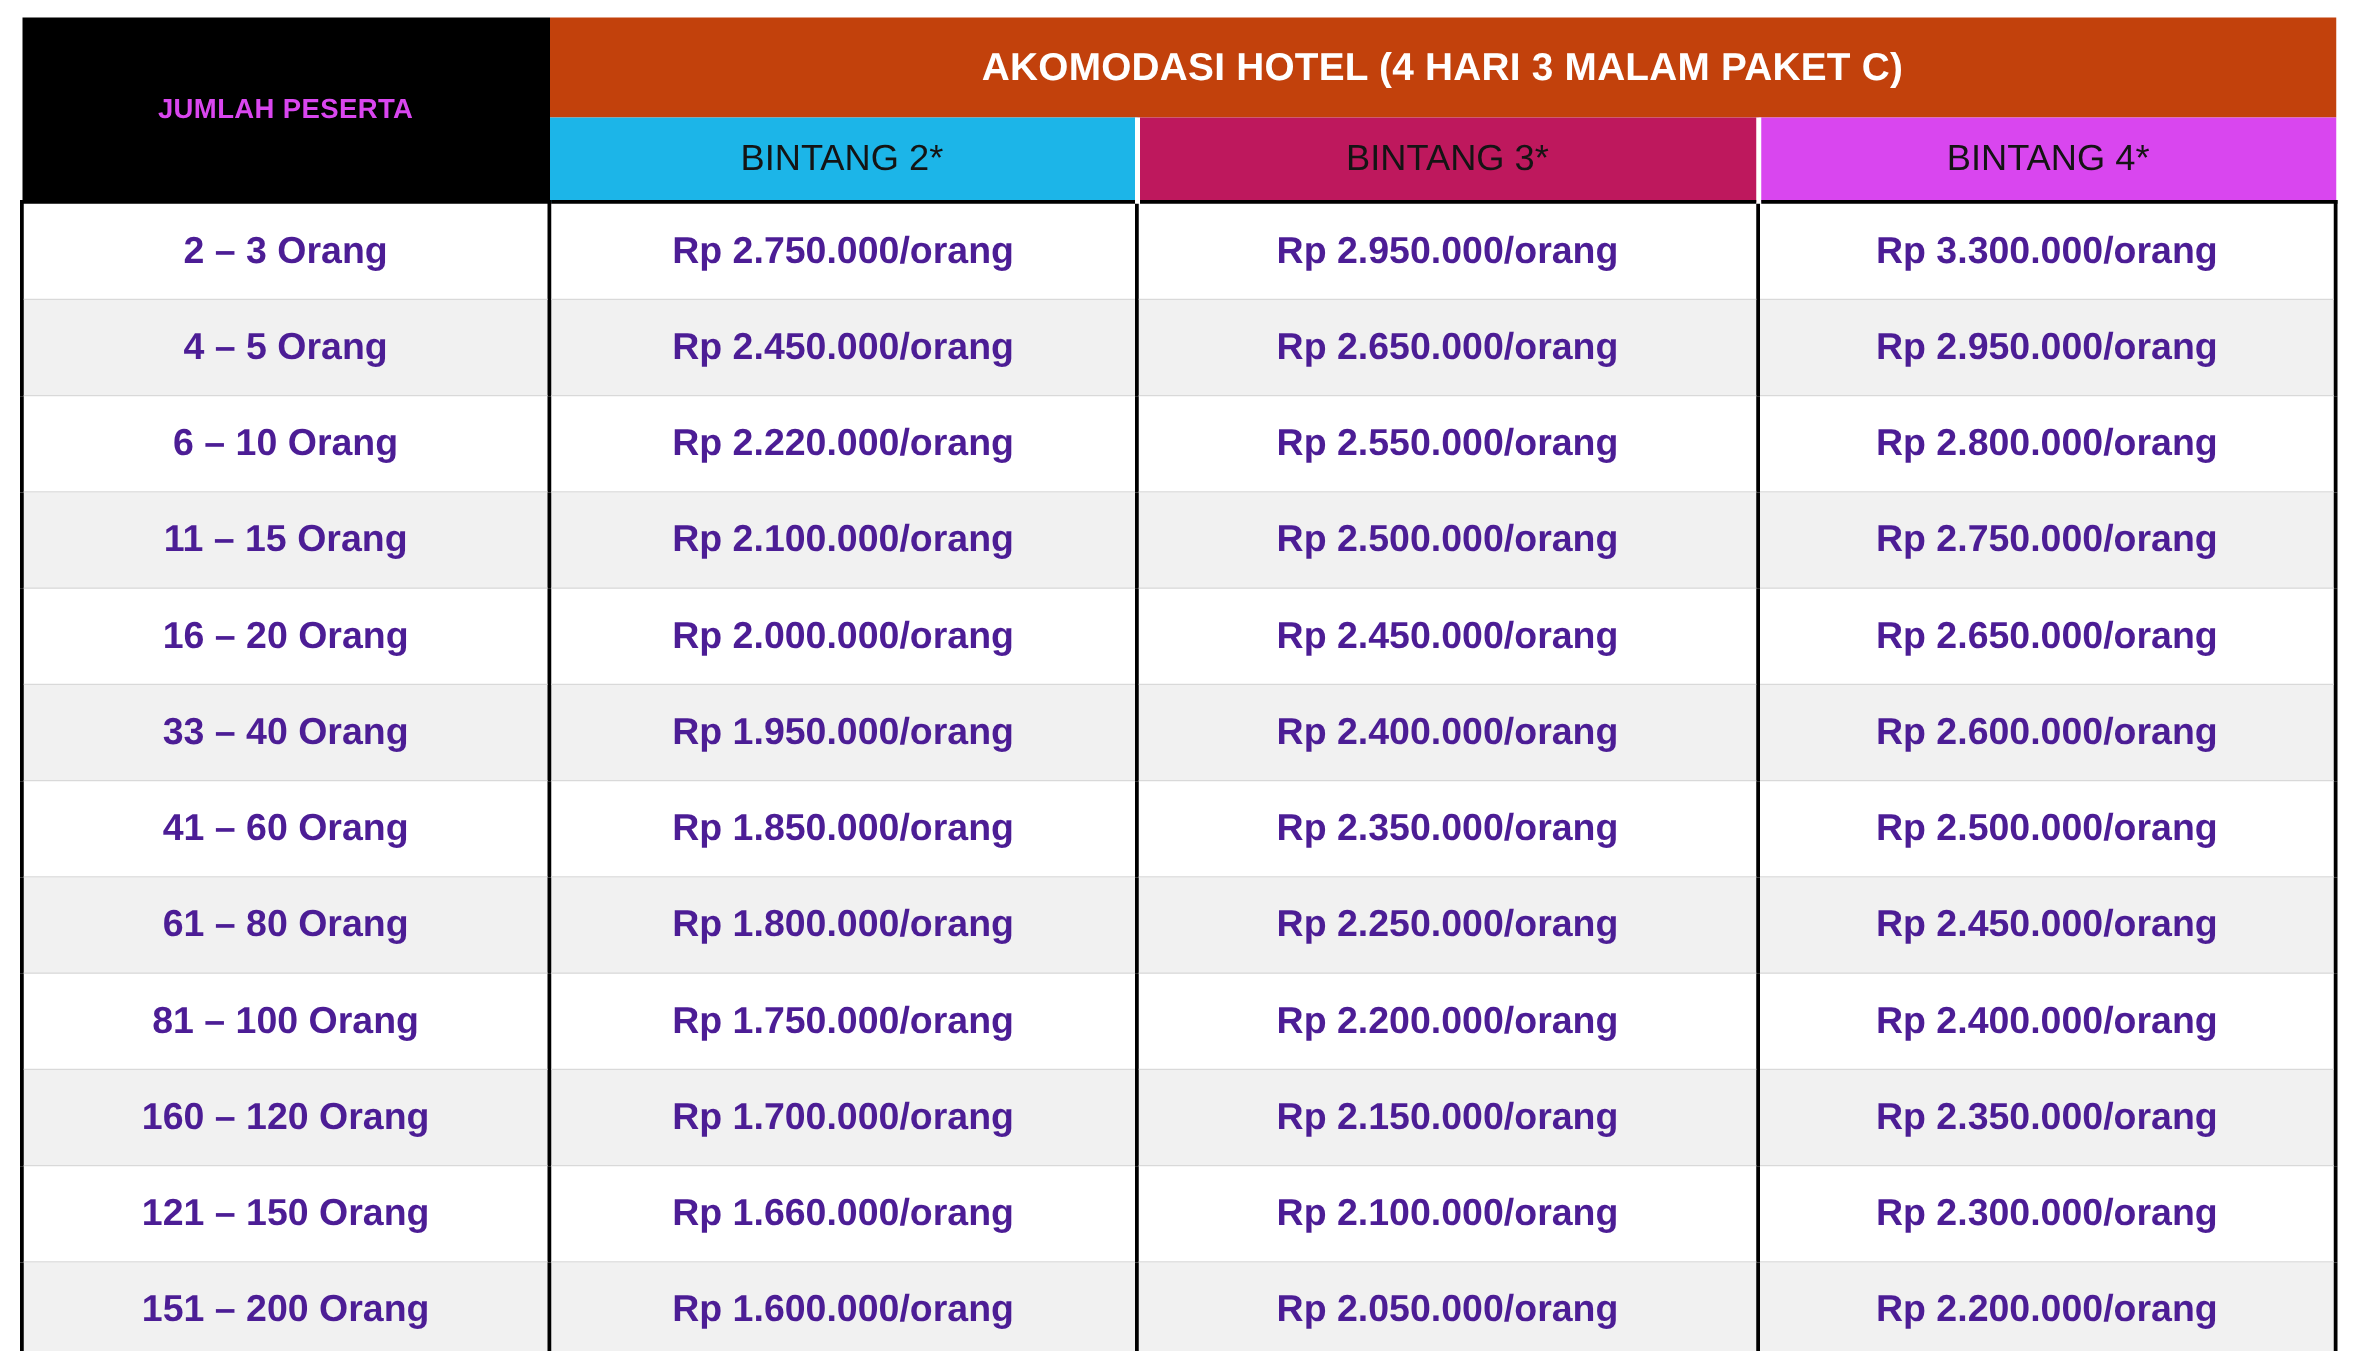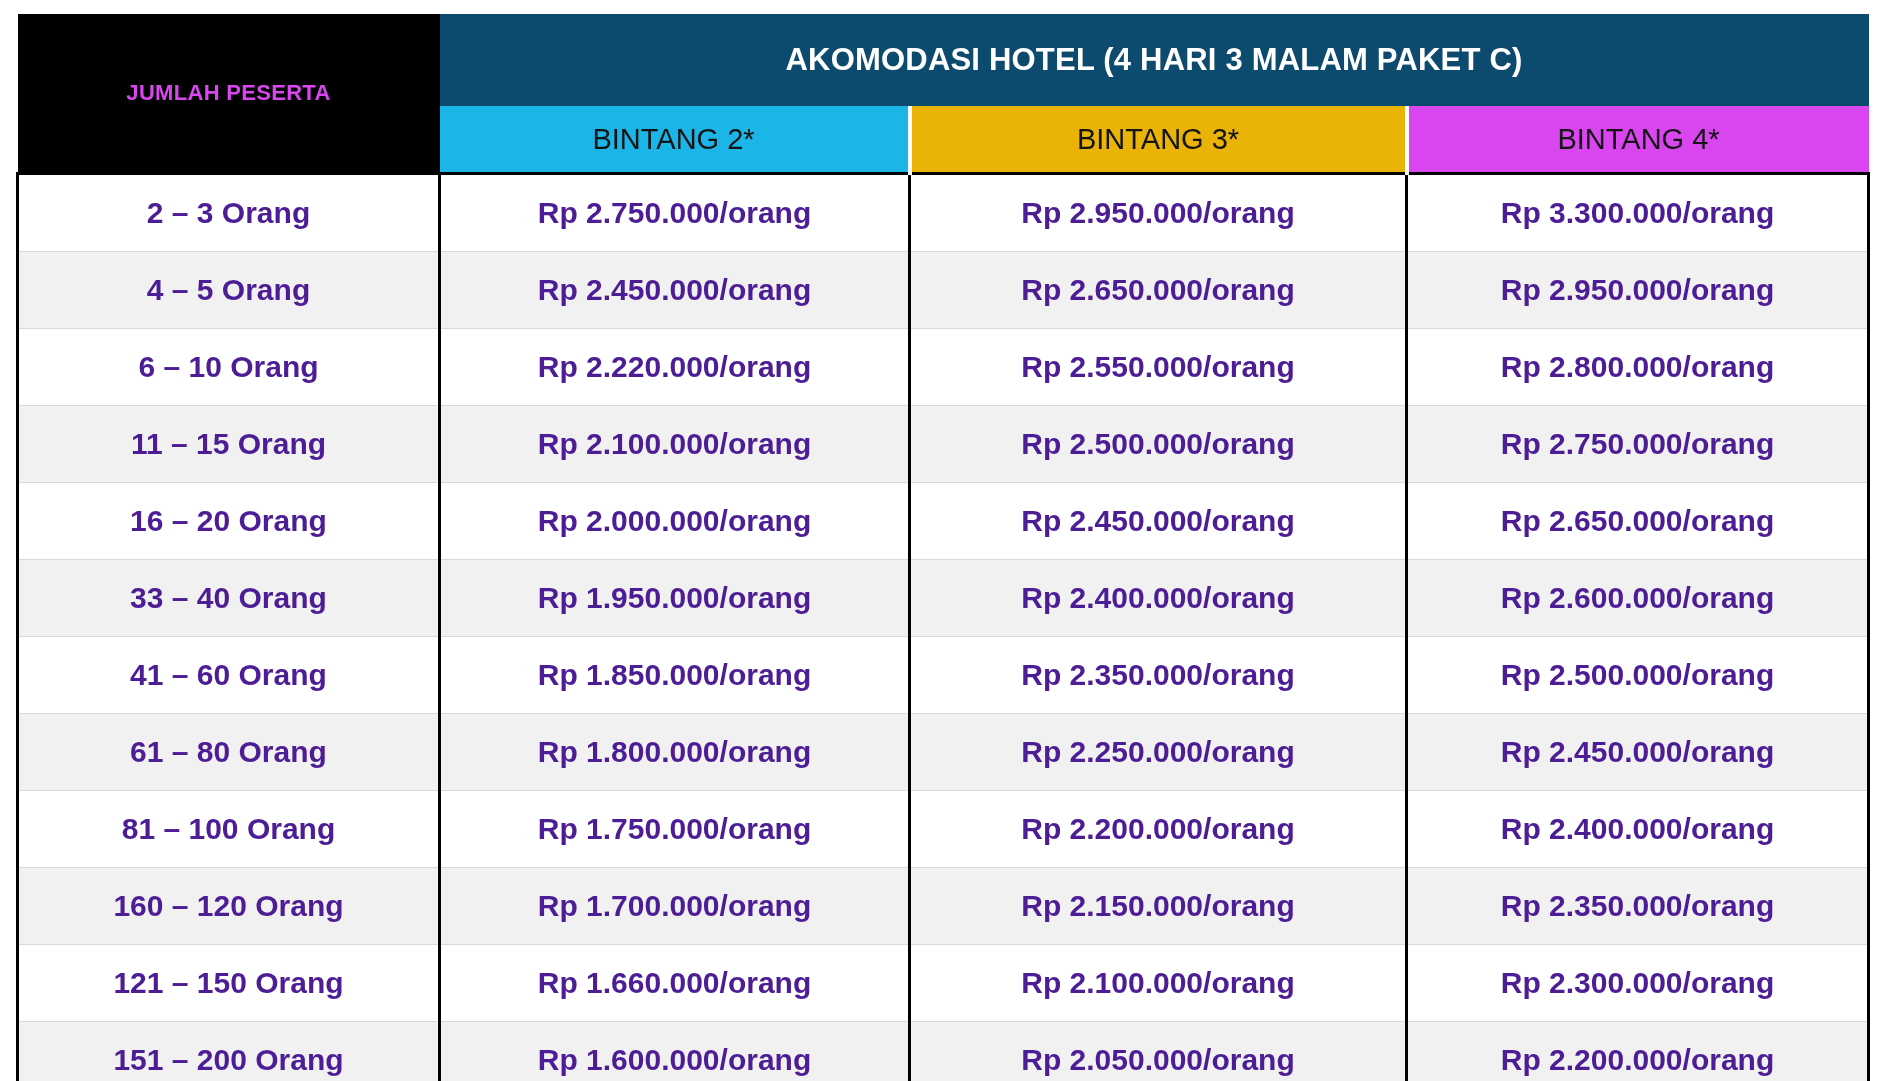--- a/index.html
+++ b/index.html
@@ -25,27 +25,27 @@
     table-layout: fixed;
     width: 1851px;
   }
   table.price-table col.c0 { width: 422px; }
   table.price-table col.c1 { width: 470px; }
   table.price-table col.c2 { width: 497px; }
   table.price-table col.c3 { width: 462px; }
 
   
   .hdr-title {
-    background: #0c4a6e;
+    background: #c2410c;
     color: #ffffff;
     font-size: 31px;
     font-weight: bold;
     text-align: center;
     letter-spacing: 0.2px;
-    height: 92px;
+    height: 80px;
     padding: 0 6px;
     border: 0;
   }
   .hdr-left {
     background: #000000;
     color: #d946ef;
     font-size: 22px;
     font-weight: bold;
     text-align: center;
     vertical-align: middle;
@@ -101,21 +101,21 @@
     </colgroup>
     <thead>
       <tr>
         <th class="hdr-left" rowspan="2">JUMLAH PESERTA</th>
         <th class="hdr-title" colspan="3">AKOMODASI HOTEL (4 HARI 3 MALAM PAKET C)</th>
       </tr>
       <tr>
         <th class="hdr-star first" style="background: rgb(28, 181, 232); color: rgb(20, 20, 20);">
           <span>BINTANG 2*</span>
         </th>
-        <th class="hdr-star" style="background: #eab308; color: rgb(20, 20, 20);">
+        <th class="hdr-star" style="background: #be185d; color: rgb(20, 20, 20);">
           <span>BINTANG 3*</span>
         </th>
         <th class="hdr-star last" style="background: #d946ef; color: rgb(20, 20, 20);">
           <span>BINTANG 4*</span>
         </th>
       </tr>
     </thead>
     <tbody id="table-body">
         <tr>
           <td class="cell col0">2 – 3 Orang</td>

